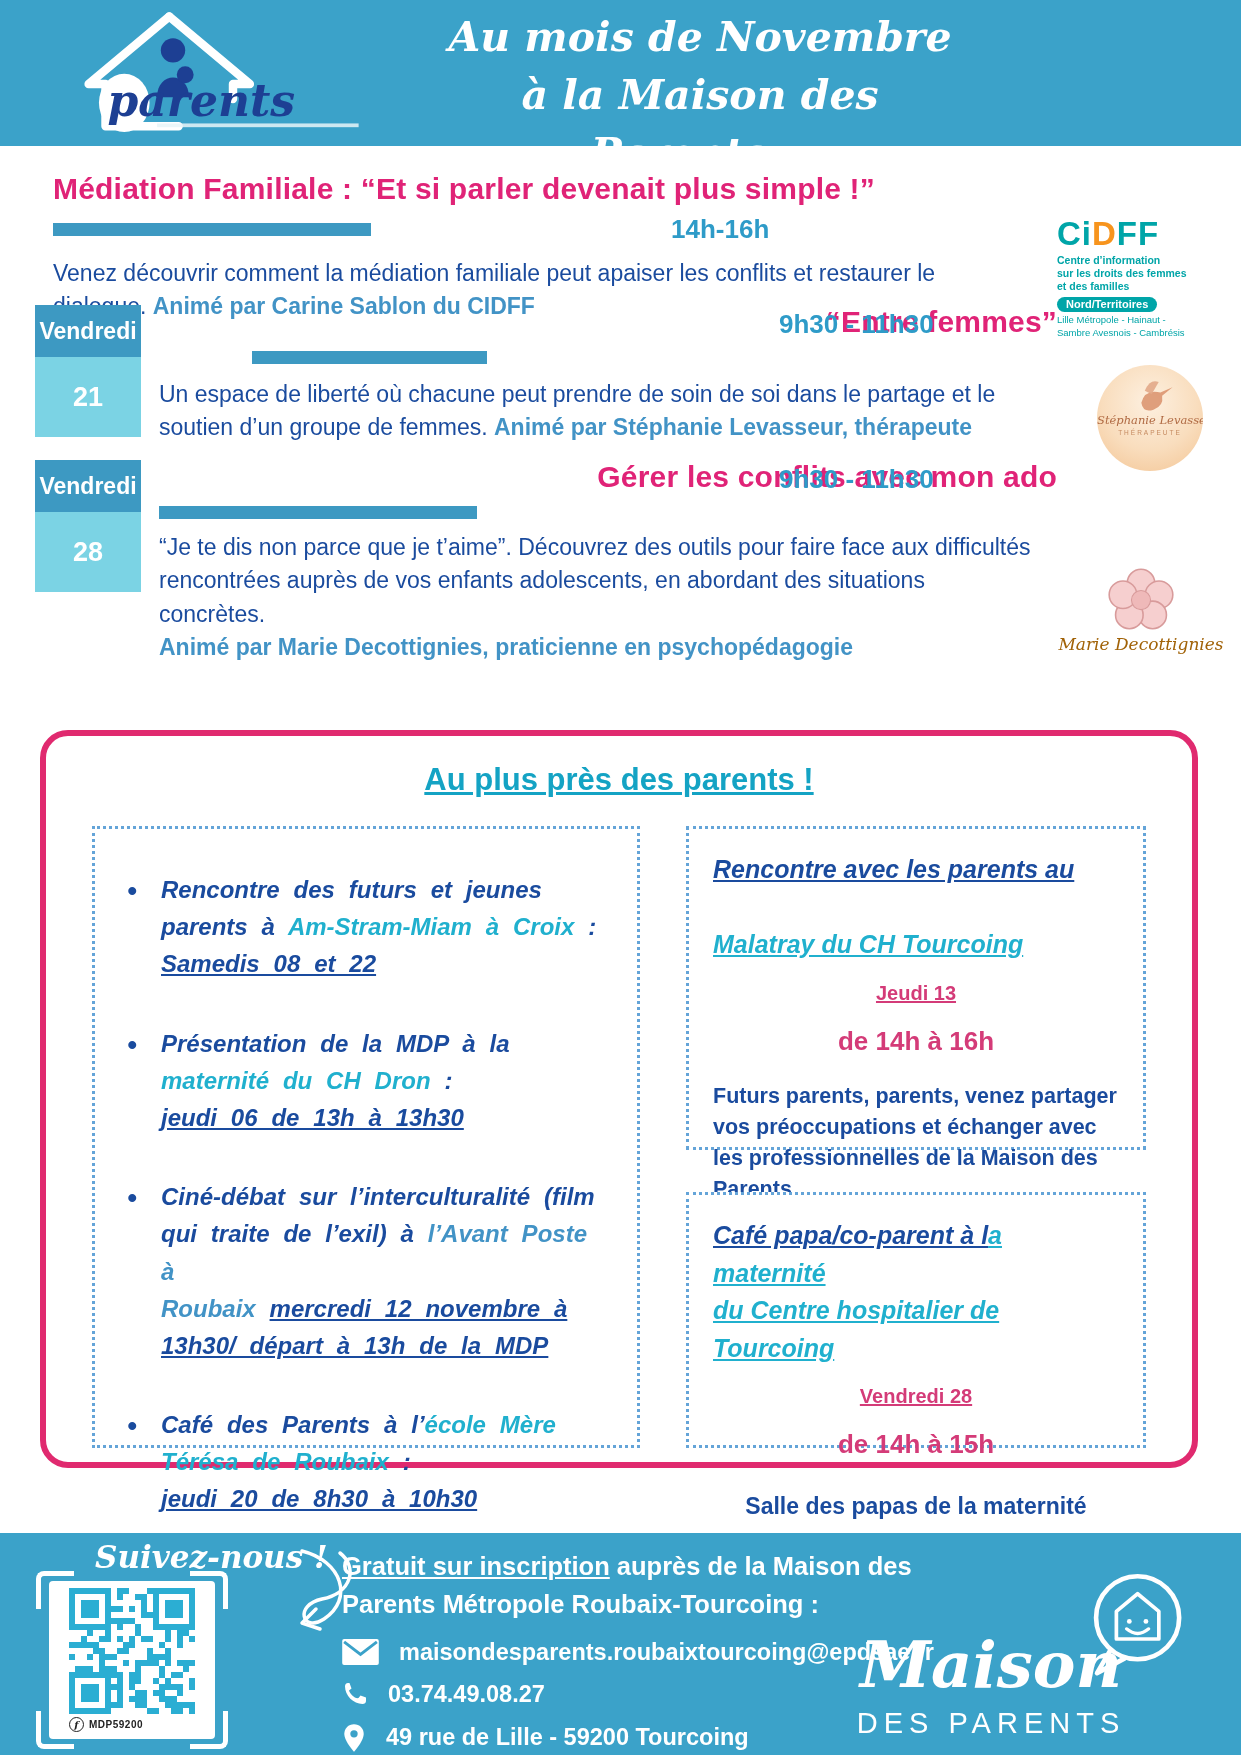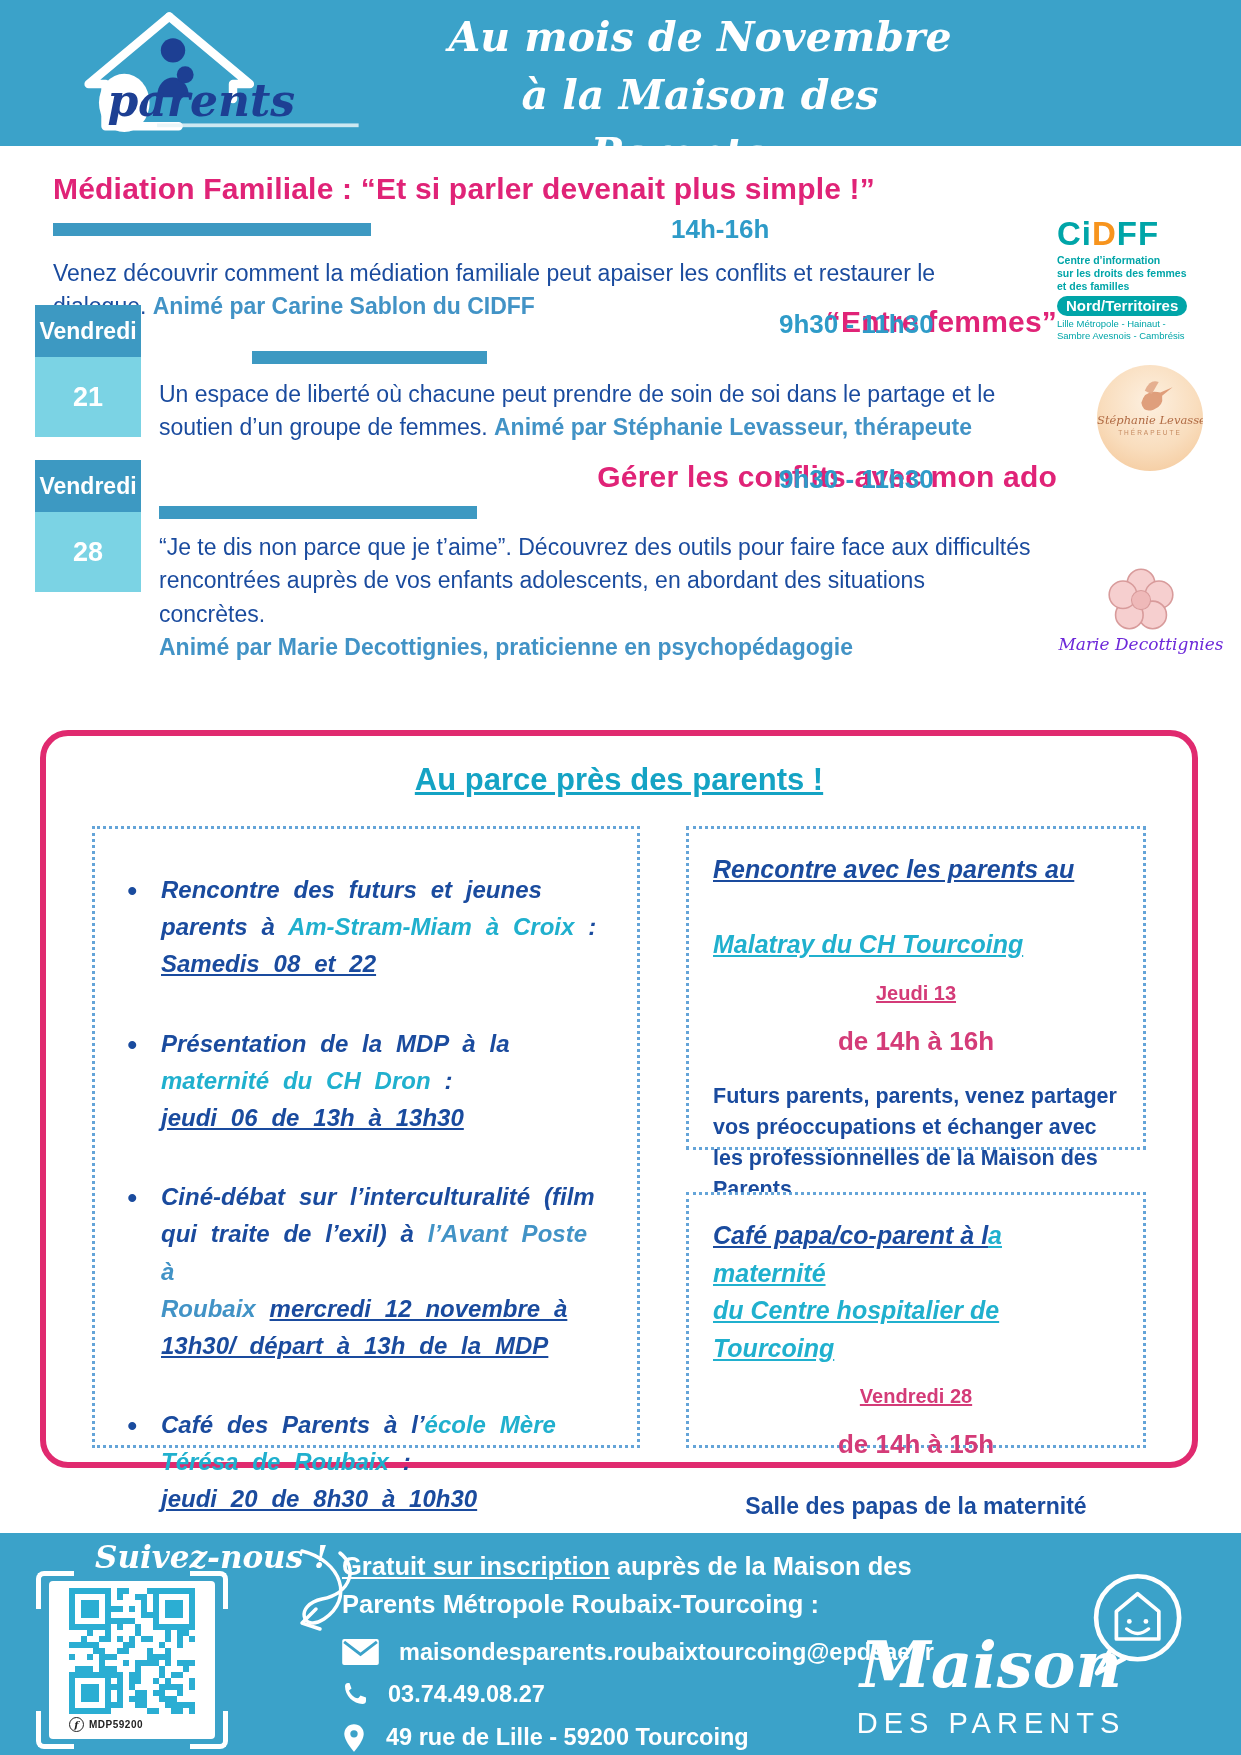--- a/index.html
+++ b/index.html
@@ -38,33 +38,33 @@
   .seg.bold { font-weight:bold; }
   .seg.u { text-decoration:underline; }
   .seg.white-u { text-decoration:underline; }
 
   
   .cidff { margin-top:42px; width:150px; line-height:1.2; }
   .cidff-word { font-size:33px; font-weight:bold; color:#00A5A8; letter-spacing:1px; }
   .cidff-word .d-orange { color:#F7941D; }
   .cidff-small { font-size:10.5px; color:#00A5A8; font-weight:bold; line-height:1.25; }
   .cidff-badge { display:inline-block; margin:3px 0 2px 0; background:#00A5A8; color:#fff;
-    font-size:15px; font-weight:bold; padding:1px 9px; border-radius:10px; }
+    font-size:11px; font-weight:bold; padding:1px 9px; border-radius:10px; }
   .cidff-tiny { font-size:9.5px; color:#00A5A8; line-height:1.3; }
 
   
   .lev-circle { position:relative; width:106px; height:106px; border-radius:50%; margin-top:60px; margin-left:40px;
     background:radial-gradient(circle at 50% 35%, #fdf0e0 0%, #f9ddbd 55%, #f3c493 100%); overflow:hidden; text-align:center; }
   .lev-bird { margin-top:10px; }
   .lev-name { font-family:"DejaVu Serif", serif; font-style:italic; font-size:11.5px; color:#b06a43; margin-top:-6px; white-space:nowrap; }
   .lev-sub { font-size:6.5px; letter-spacing:2px; color:#c58a5f; margin-top:2px; }
 
   
   .dec-logo { margin-top:104px; text-align:center; }
-  .dec-name { font-family:"DejaVu Serif", serif; font-style:italic; font-size:17px; color:#6d28d9; margin-top:-4px; white-space:nowrap; }
+  .dec-name { font-family:"DejaVu Serif", serif; font-style:italic; font-size:17px; color:#a16207; margin-top:-4px; white-space:nowrap; }
 
   
   .prox { position:absolute; left:40px; top:730px; width:1158px; height:738px;
     border:6px solid #E02A6F; border-radius:28px; background:#fff; }
   .prox-title { margin-top:26px; text-align:center; color:#14A3C4; font-size:31px;
     font-weight:bold; text-decoration:underline; }
   .dotted-box { position:absolute; border:3px dotted #64A4D8; background:#fff; }
   .left-box { left:46px; top:90px; width:548px; height:622px; padding:42px 28px 0 28px; }
   .bullets { list-style:none; }
   .bullets li { position:relative; padding-left:38px; margin-bottom:42px;
@@ -211,21 +211,21 @@
             <circle cx="23" cy="29" r="13" fill="#f6cfcf" stroke="#d89b9b" stroke-width="1.5"></circle>
             <circle cx="40" cy="34" r="9" fill="#efb9b9" stroke="#d89b9b" stroke-width="1"></circle>
           </svg>
           <div class="dec-name">Marie Decottignies</div>
         </div>
       </div>
     </div>
   </div>
 
   <div class="prox">
-    <div class="prox-title">Au parce près des parents !</div>
+    <div class="prox-title">Au plus près des parents !</div>
 
     <div class="dotted-box left-box">
       <ul class="bullets">
         <li><span class="seg dark">Rencontre des futurs et jeunes</span><br><span class="seg dark">parents à </span><span class="seg cyan">Am-Stram-Miam à Croix</span><span class="seg dark"> :</span><br><span class="seg dark u">Samedis 08 et 22</span></li>
         <li><span class="seg dark">Présentation de la MDP à la</span><br><span class="seg cyan">maternité du CH Dron</span><span class="seg dark"> :</span><br><span class="seg dark u">jeudi 06 de 13h à 13h30</span></li>
         <li><span class="seg dark">Ciné-débat sur l’interculturalité  (film</span><br><span class="seg dark">qui traite de l’exil) à </span><span class="seg steel">l’Avant Poste à</span><br><span class="seg steel">Roubaix</span><span class="seg dark"> </span><span class="seg dark u">mercredi 12 novembre à</span><br><span class="seg dark u">13h30/ départ à 13h de la MDP</span></li>
         <li><span class="seg dark">Café des Parents à l’</span><span class="seg cyan">école Mère</span><br><span class="seg cyan">Térésa de Roubaix</span><span class="seg dark"> :</span><br><span class="seg dark u">jeudi 20 de 8h30 à 10h30</span></li>
       </ul>
     </div>
 

